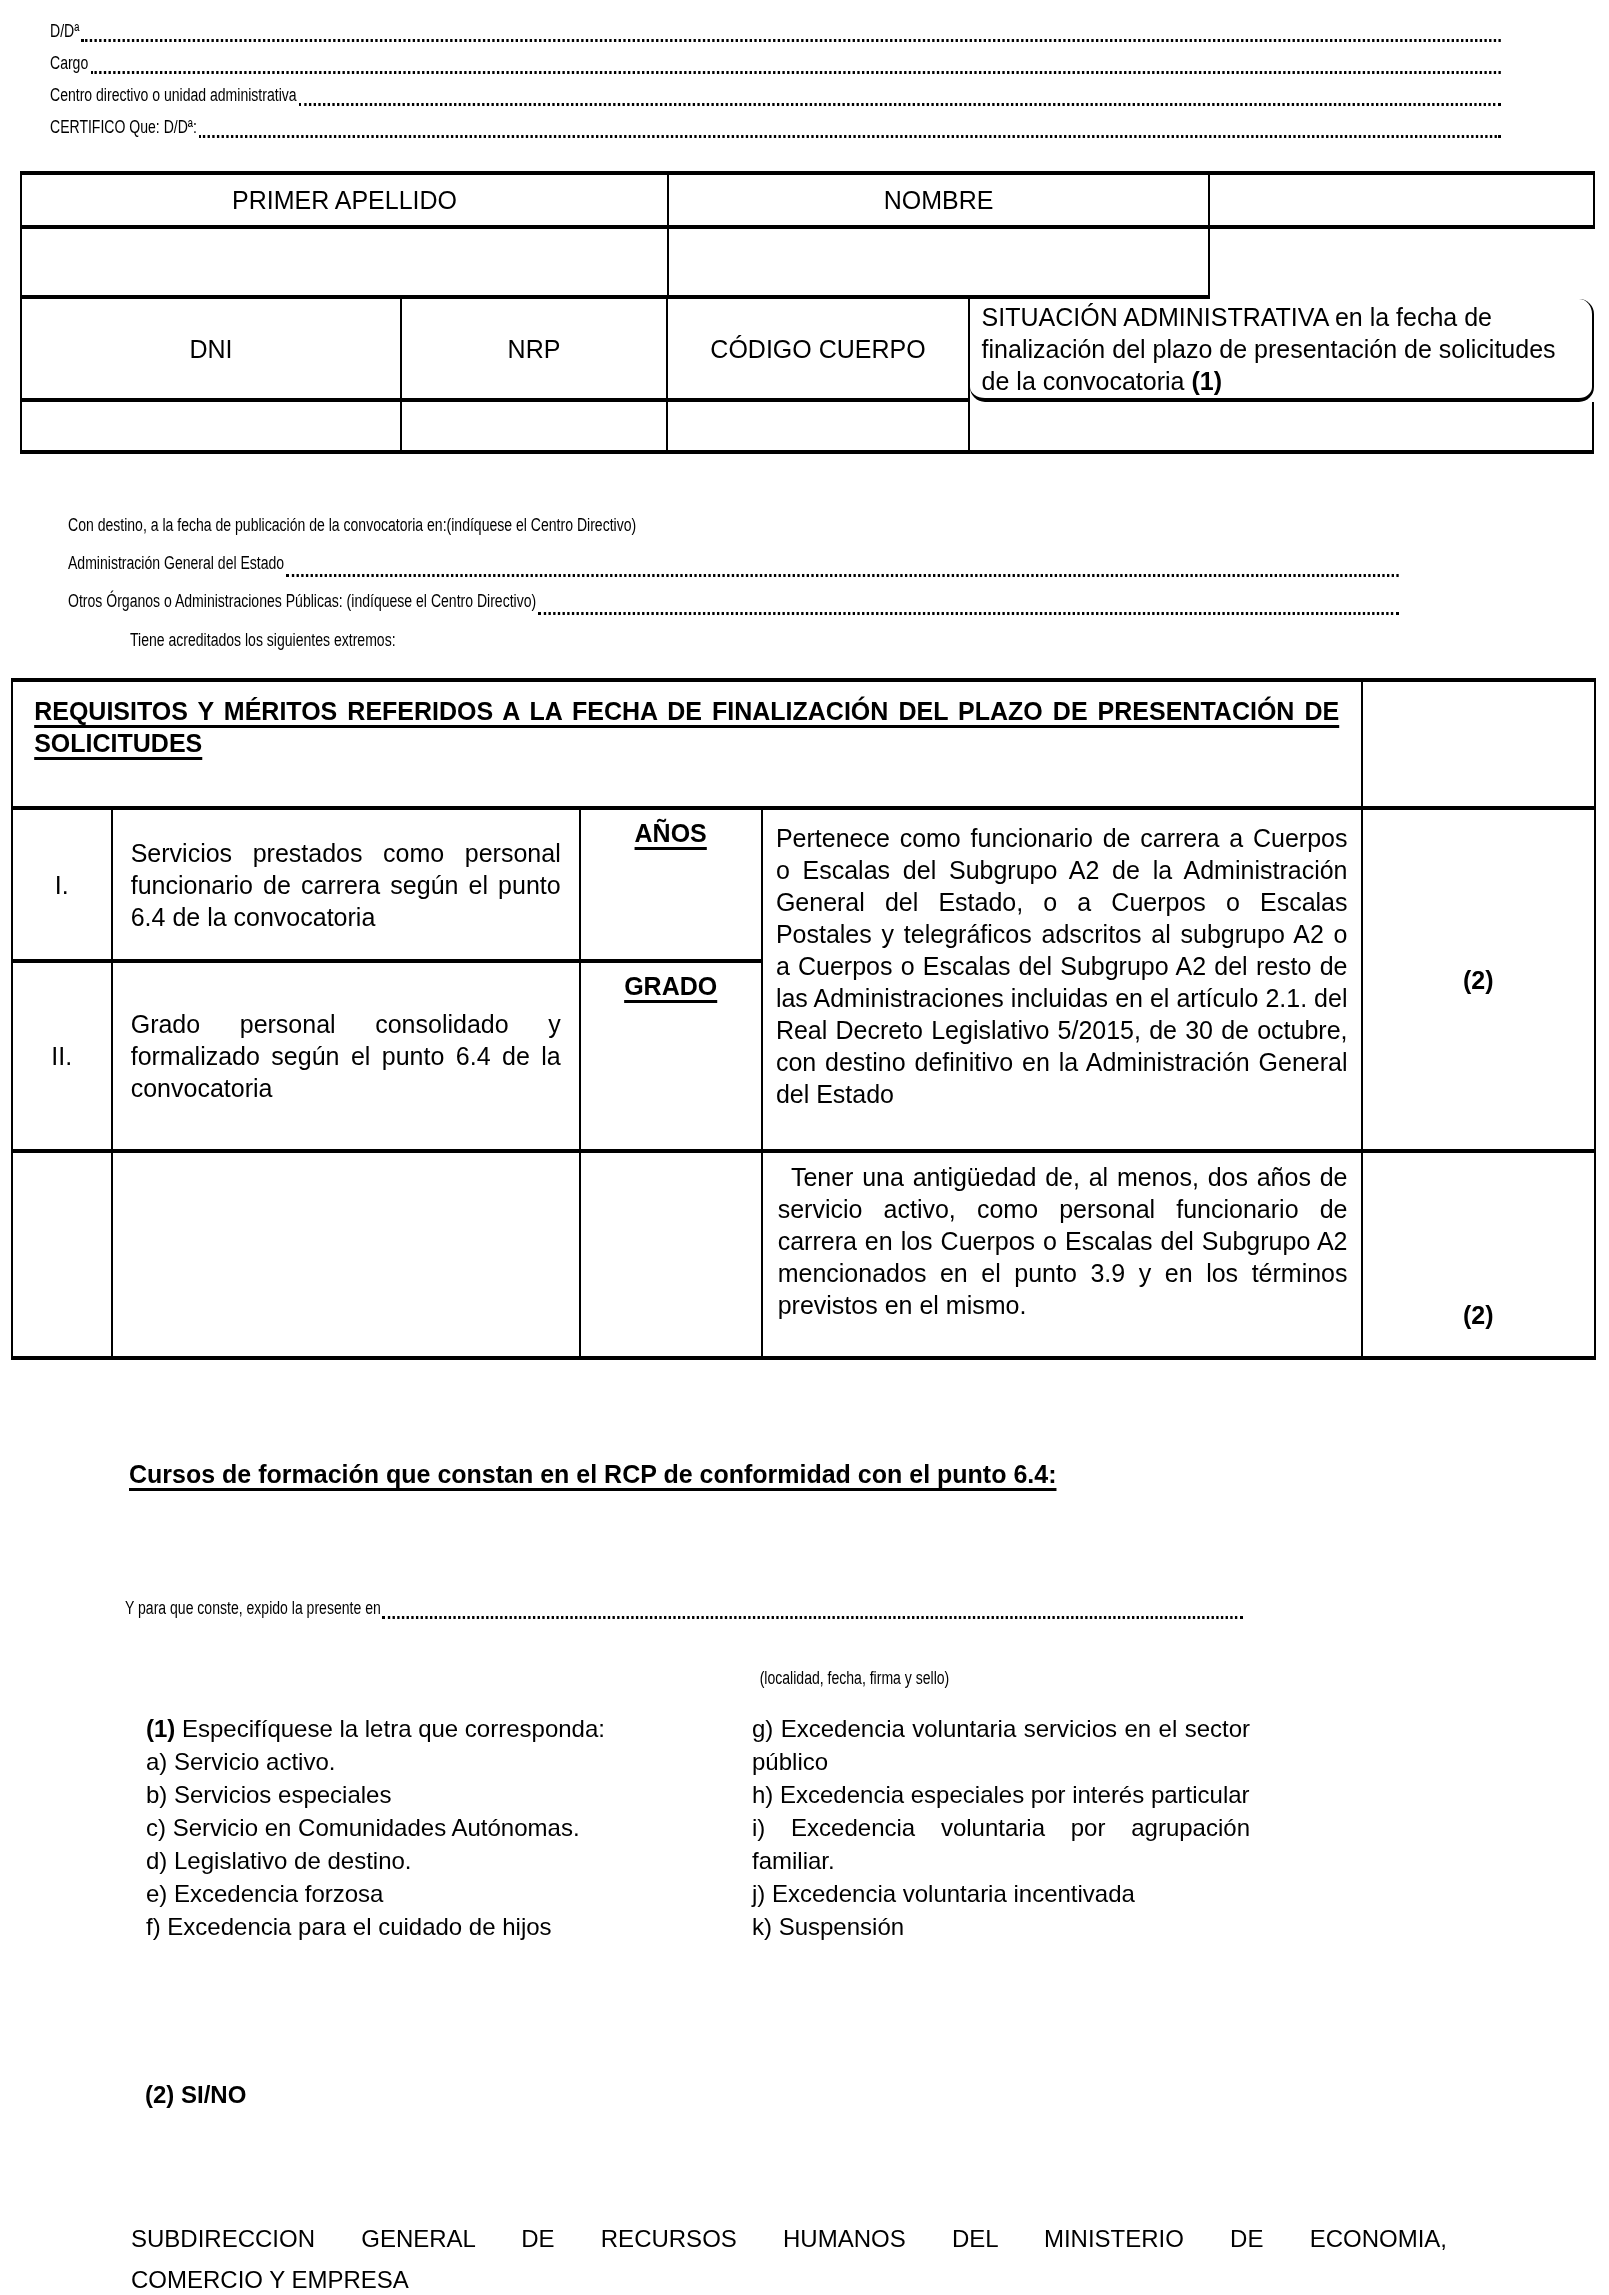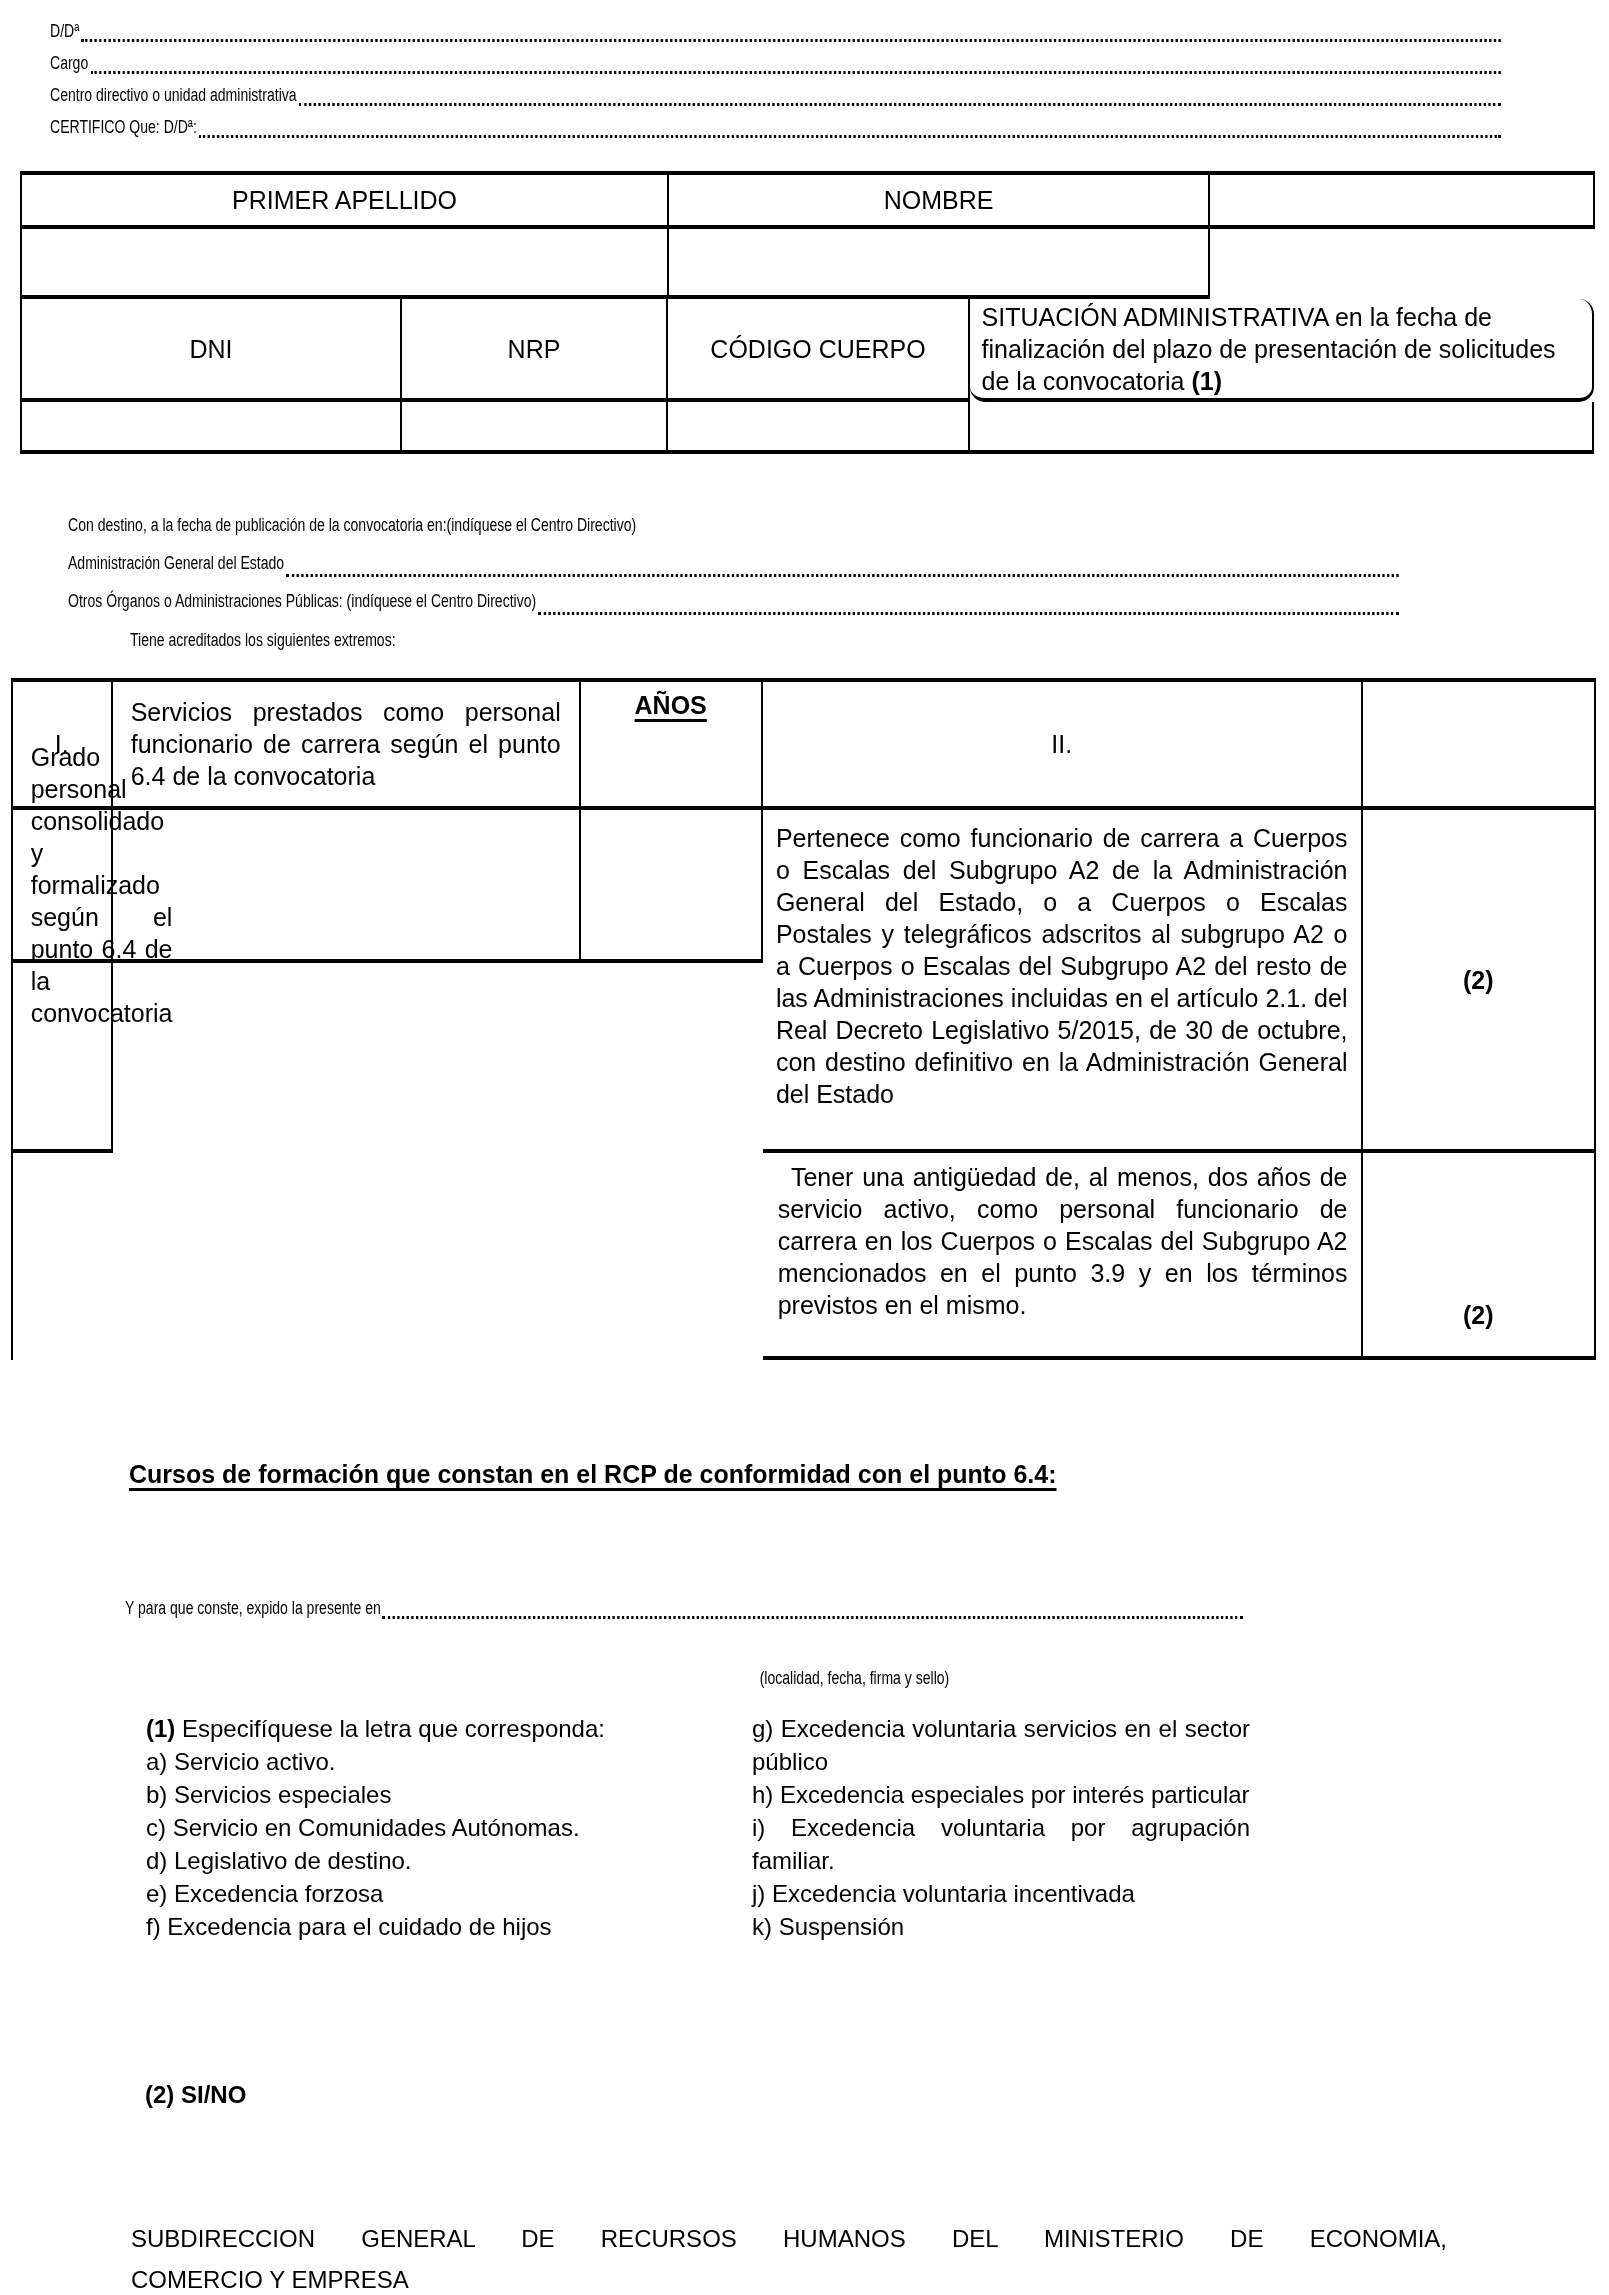--- a/index.html
+++ b/index.html
@@ -102,35 +102,39 @@
     </div>
   </div>
 </div>
 
 <div class="abs fs-narrow" style="top:624px;left:130px;width:744px;">
   <div class="nx">Tiene acreditados los siguientes extremos:</div>
 </div>
 
 <div class="abs" style="top:678px;left:10.7px;">
   <div class="grid t-font" style="grid-template-columns:100px 468px 182px 600px 233px;grid-template-rows:128px 153px 190px 207px;">
+    <div class="cell title-cell bold und just">REQUISITOS Y MÉRITOS REFERIDOS A LA FECHA DE FINALIZACIÓN DEL PLAZO DE PRESENTACIÓN DE SOLICITUDES</div>
     <div class="cell hdr-empty"></div>
 
     <div class="cell cc">I.</div>
     <div class="cell body-cell">
       <div class="just">Servicios prestados como personal funcionario de carrera según el punto 6.4 de la convocatoria</div>
     </div>
     <div class="cell unit-cell">
       <span class="bold und">AÑOS</span>
     </div>
     <div class="cell pert-cell just">Pertenece como funcionario de carrera a Cuerpos o Escalas del Subgrupo A2 de la Administración General del Estado, o a Cuerpos o Escalas Postales y telegráficos adscritos al subgrupo A2 o a Cuerpos o Escalas del Subgrupo A2 del resto de las Administraciones incluidas en el artículo 2.1. del Real Decreto Legislativo 5/2015, de 30 de octubre, con destino definitivo en la Administración General del Estado</div>
     <div class="cell ref1-cell cc bold">(2)</div>
 
     <div class="cell cc">II.</div>
     <div class="cell body-cell">
       <div class="just">Grado personal consolidado y formalizado según el punto 6.4 de la convocatoria</div>
+    </div>
+    <div class="cell unit-cell">
+      <span class="bold und">GRADO</span>
     </div>
 
     <div class="cell"></div>
     <div class="cell"></div>
     <div class="cell"></div>
     <div class="cell tener-cell just">Tener una antigüedad de, al menos, dos años de servicio activo, como personal funcionario de carrera en los Cuerpos o Escalas del Subgrupo A2 mencionados en el punto 3.9 y en los términos previstos en el mismo.</div>
     <div class="cell ref2-cell bold">(2)</div>
   </div>
 </div>
 

